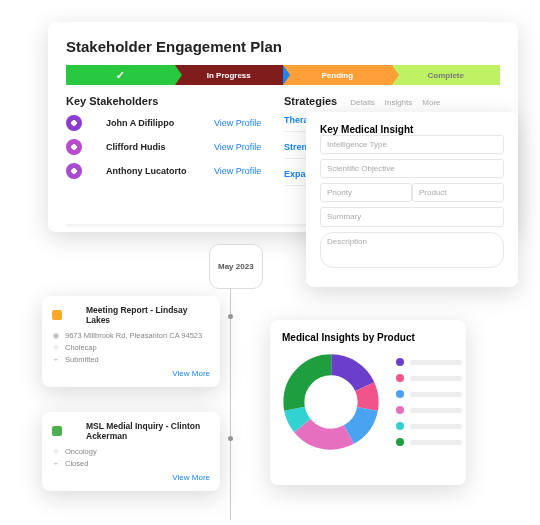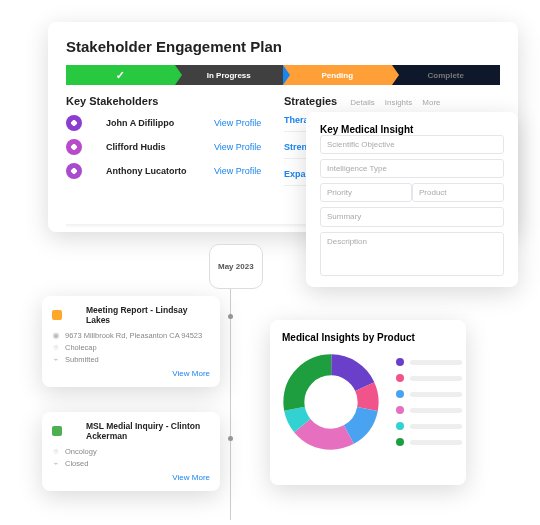--- a/index.html
+++ b/index.html
@@ -4,42 +4,42 @@
 <style>
   * { box-sizing: border-box; margin: 0; padding: 0; font-family: -apple-system, BlinkMacSystemFont, "Segoe UI", Arial, sans-serif; }
   body { width: 540px; height: 525px; background: #fff; position: relative; }
   .card { background: #fff; border-radius: 8px; box-shadow: 0 6px 24px rgba(0,0,0,0.15); position: absolute; }
   .main-card { top: 22px; left: 48px; width: 470px; height: 210px; padding: 16px 18px; }
   .main-title { font-size: 15px; font-weight: 700; color: #222; margin-bottom: 10px; }
   .progress-bar { display: flex; height: 20px; margin-bottom: 10px; }
   .step { flex: 1; color: #fff; font-size: 8px; font-weight: 600; display: flex; align-items: center; justify-content: center; position: relative; }
   .step::after { content:""; position:absolute; right:-7px; top:0; border-top:10px solid transparent; border-bottom:10px solid transparent; border-left:7px solid; z-index:1; }
   .step-green { background:#28c840; } .step-green::after { border-left-color:#28c840; }
-  .step-blue { background:#404040; } .step-blue::after { border-left-color:#1a84f0; }
+  .step-blue { background:#7f1d1d; } .step-blue::after { border-left-color:#1a84f0; }
   .step-orange { background:#ff9f38; } .step-orange::after { border-left-color:#ff9f38; }
-  .step-gray { background:#0f172a; color:#777; } .step-gray::after{display:none;}
+  .step-gray { background:#bef264; color:#777; } .step-gray::after{display:none;}
   .checkmark { font-size:11px; }
   .columns { display:flex; gap:18px; }
   .col-left { flex: 0 0 200px; }
   .col-right { flex: 1; }
   .section-title { font-size: 11px; font-weight:700; color:#222; margin-bottom:8px; }
   .tabs-inline { display:inline-flex; gap:10px; font-size:8px; color:#aaa; margin-left:10px; font-weight:500;}
   .stakeholder-row { display:flex; align-items:center; gap:24px; margin-bottom:8px; }
   .avatar { width:16px; height:16px; border-radius:50%; flex:none; }
   .av1{background:radial-gradient(#fff 25%, #8b3dd1 26%);} 
   .av2{background:radial-gradient(#fff 25%, #b84acb 26%);} 
   .av3{background:radial-gradient(#fff 25%, #a84bce 26%);} 
   .stk-name{font-size:9px; font-weight:700; color:#222; flex:0 0 84px;}
   .view-profile{font-size:9px; color:#1a84f0; font-weight:500;}
   .strategy-item{font-size:9px; color:#1a84f0; font-weight:600; margin-bottom:10px; border-bottom:1px solid #eee; padding-bottom:6px; white-space:nowrap; overflow:hidden;}
   .insight-card{ top:112px; left:306px; width:212px; height:175px; padding:12px 14px; }
   .insight-title{font-size:10px; font-weight:700; }
   .field{border:1px solid #e4e6ea; border-radius:3px; padding:4px 6px; font-size:8px; color:#aaa; margin-bottom:5px;}
   .field-row{display:flex; } .field-row .field{flex:1;}
-  .field-summary{height:20px;} .field-desc{height:44px;}
+  .field-summary{height:20px;} .field-desc{height:36px;border-radius:13px;}
   .timeline{position:absolute; top:250px; left:230px; width:0; height:270px; border-left:1px solid #ccc;}
   .timeline-dot{position:absolute; left:-3px; width:5px; height:5px; border-radius:50%; background:#999;} 
   .dot1{top:0;} .dot2{top:64px;} .dot3{top:186px;}
   .date-badge{position:absolute; top:244px; left:209px; background:#fff; border:1px solid #ddd; border-radius:10px; padding:17px 8px; font-size:8px; color:#555; font-weight:600;}
   .event-card{ left:42px; width:178px; padding:9px 10px; }
   .ev1{top:296px;} .ev2{top:412px;}
   .event-title{font-size:8.5px; font-weight:700; color:#222; display:flex; align-items:center; gap:24px; margin-bottom:6px;}
   .ev-icon{width:10px; height:10px; border-radius:2px; flex:none;}
   .ev-icon-orange{background:#ffa726;} .ev-icon-green{background:#4caf50;}
   .ev-line{font-size:7.5px; color:#888; display:flex; align-items:center; gap:5px; margin-bottom:3px;}
@@ -99,22 +99,22 @@
       <div class="strategy-item">Therapeutic O</div>
       <div class="strategy-item">Strengthen Sc</div>
       <div class="strategy-item">Expand Endoc</div>
     </div>
   </div>
   <div class="hr-fade"></div>
 </div>
 
 <div class="card insight-card">
   <div class="insight-title">Key Medical Insight</div>
+  <div class="field">Intelligence Type</div>
   <div class="field">Scientific Objective</div>
-  <div class="field">Intelligence Type</div>
   <div class="field-row">
     <div class="field">Priority</div>
     <div class="field">Product</div>
   </div>
   <div class="field field-summary">Summary</div>
   <div class="field field-desc">Description</div>
 </div>
 
 <div class="timeline">
   <div class="timeline-dot dot1"></div>

